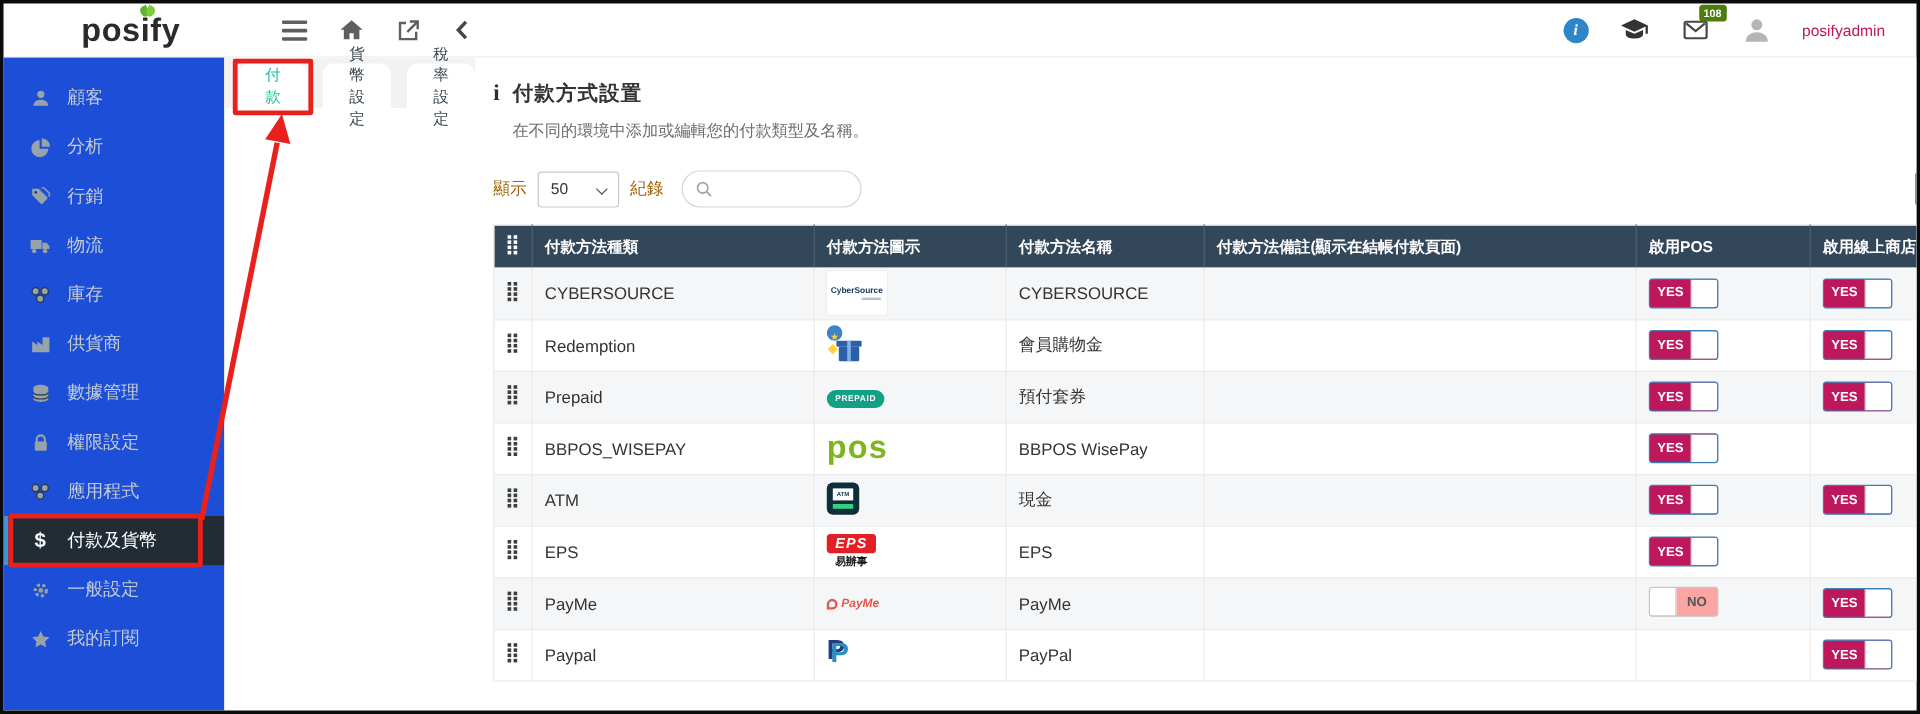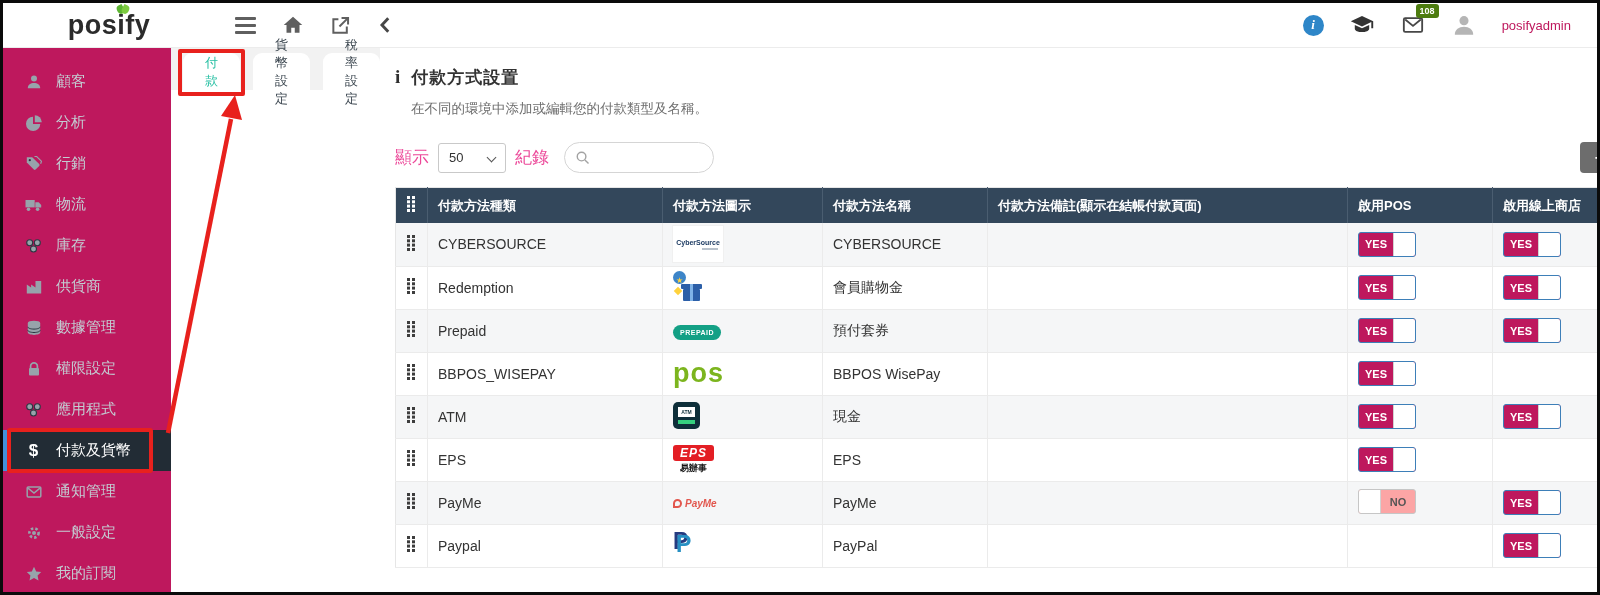--- a/index.html
+++ b/index.html
@@ -24,21 +24,21 @@
   .info-circle { width:21px; height:21px; border-radius:50%; background:#2e86c8; color:#fff;
       display:flex; align-items:center; justify-content:center;
       font-family:"Liberation Serif",serif; font-weight:bold; font-size:13px; font-style:italic; }
   .mail-wrap { position:relative; }
   .badge { position:absolute; top:-10px; right:-13px; background:#4d7c0f; color:#fff;
            font-size:9px; font-weight:bold; padding:2px 4px; border-radius:3px; }
   .username { font-size:13px; color:#be185d; }
 
   
   .bodyrow { display:flex; height:544px; }
-  .sidebar { width:168px; background:#be185d; padding-top:13px; flex-shrink:0; }
+  .sidebar { width:184px; background:#1d4ed8; padding-top:13px; flex-shrink:0; }
   .side-item { position:relative; height:41px; display:flex; align-items:center; gap:13px;
                padding-left:21px; color:#c3ccd2; font-size:15px; cursor:pointer; }
   .side-item .ic { width:19px; display:flex; justify-content:center; align-items:center;
                    fill:#97a3ab; color:#97a3ab; }
   .dollar-g { font-size:17px; font-weight:bold; }
   .side-item.active { background:#222c35; color:#fff; }
   .side-item.active .ic { fill:#fff; color:#fff; }
   .side-item.active::before { content:''; position:absolute; left:0; top:0; bottom:0;
                               width:4px; background:#4192d9; }
   .side-item.annotated::after { content:''; position:absolute; left:4px; right:18px;
@@ -57,21 +57,21 @@
   .content { flex:1; padding:18px 0 0 15px; position:relative; }
   .close-x { position:absolute; top:12px; right:58px; font-size:22px; font-weight:bold;
              color:#cbcbcb; background:none; border:none; cursor:pointer; line-height:1; }
   .title-row { display:flex; align-items:baseline; gap:11px; }
   .info-i { font-family:"Liberation Serif","DejaVu Serif",serif; font-weight:bold;
             font-size:19px; color:#2f2f2f; }
   .page-title { font-size:17px; font-weight:bold; color:#333; letter-spacing:1px; }
   .subtitle { margin-top:11px; font-size:13.5px; color:#6e6e6e;margin-left:16px; }
 
   .controls { display:flex; align-items:center; gap:9px; margin-top:24px; padding-right:19px; }
-  .lbl { font-size:17px; color:#ec4899; }
+  .lbl { font-size:14px; color:#a16207; }
   .select-wrap { position:relative; width:68px; height:30px; border:1px solid #c9c9c9;
       border-radius:3px; background:#fff; display:flex; align-items:center; padding-left:10px;
       font-size:13px; color:#333; cursor:pointer; }
   .sel-caret { position:absolute; right:10px; top:10px; width:7px; height:7px;
       border-right:1.7px solid #555; border-bottom:1.7px solid #555; transform:rotate(45deg); }
   .search { width:150px; height:31px; border:1px solid #d5d5d5; border-radius:16px;
             margin-left:6px; display:flex; align-items:center; padding:0 10px; gap:6px; background:#fff; }
   .search input { border:none; outline:none; flex:1; font-size:13px; background:transparent; min-width:0; }
   .btn-add { margin-left:auto; height:31px; background:#6d6d6d; color:#fff; border:none;
       border-radius:4px; font-size:14px; padding:0 15px; display:flex; align-items:center;
@@ -308,29 +308,20 @@
           <span class="slabel">應用程式</span>
         </div>
         <div class="side-item active annotated">
           <span class="ic">
             <b class="dollar-g">$</b>
           </span>
           <span class="slabel">付款及貨幣</span>
         </div>
         <div class="side-item">
           <span class="ic">
-            <svg width="16" height="16" viewBox="0 0 16 16" fill="none" stroke="currentColor" stroke-width="1.5">
-              <rect x="1.2" y="3" width="13.6" height="10" rx="1"></rect>
-              <path d="M2 4.2L8 9l6-4.8"></path>
-            </svg>
-          </span>
-          <span class="slabel">通知管理</span>
-        </div>
-        <div class="side-item">
-          <span class="ic">
             <svg width="16" height="16" viewBox="0 0 16 16">
               <circle cx="8" cy="8" r="2"></circle>
               <circle cx="8" cy="8" r="4.6" fill="none" stroke="currentColor" stroke-width="2.6" stroke-dasharray="2.4 2.1"></circle>
             </svg>
           </span>
           <span class="slabel">一般設定</span>
         </div>
         <div class="side-item">
           <span class="ic">
             <svg width="16" height="16" viewBox="0 0 16 16">

